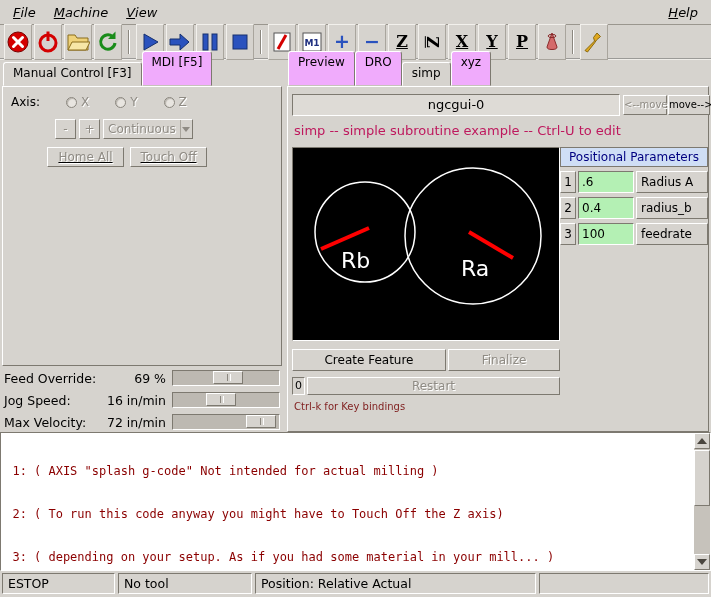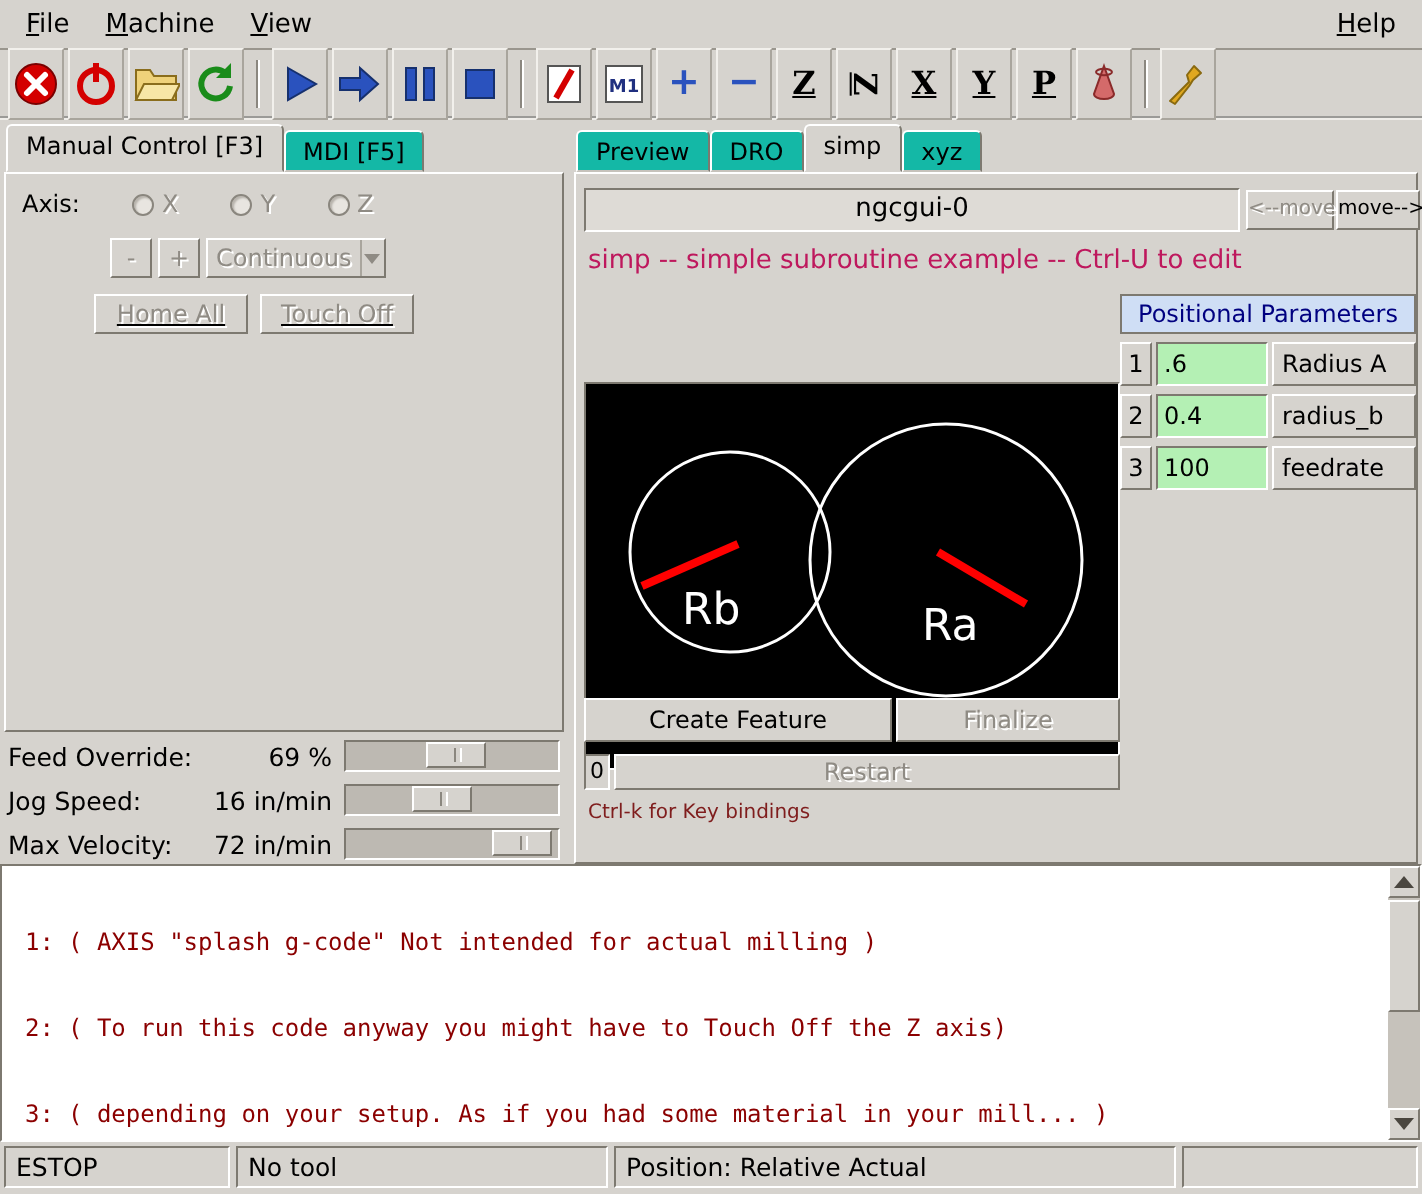--- a/index.html
+++ b/index.html
@@ -14,42 +14,42 @@
   }
   .raised { border:1px solid; border-color:#ffffff #7d7970 #7d7970 #ffffff; }
   .sunken { border:1px solid; border-color:#7d7970 #ffffff #ffffff #7d7970; }
   .btn { background:#d6d3ce; text-align:center; cursor:default; white-space:nowrap; }
   .disabled { color:#8f8b84; text-shadow:1px 1px 0 #fff; }
 
   
   .menubar { position:absolute; left:0; top:0; width:711px; height:25px;
     display:flex; align-items:center; padding:0 4px;
     border-bottom:1px solid #9a968e; font-size:13px; }
-  .menu-item { padding:3px 9px; display:inline-block; }
+  .menu-item { padding:3px 9px; display:inline-block;font-style:italic; }
   .menu-item::first-letter { text-decoration:underline; }
   .menu-help { margin-left:auto; }
 
   
   .toolbar { position:absolute; left:0; top:25px; width:711px; height:35px;
     display:flex; align-items:center; padding:0 4px; gap:2px;
     border-bottom:2px groove #efede9; }
   .tbtn { width:28px; height:36px; display:flex; align-items:center; justify-content:center;
     border:1px solid; border-color:#f2f0ec #a9a59d #a9a59d #f2f0ec; background:#d6d3ce; }
   .tsep { width:2px; height:24px; border-left:1px solid #8b877f; border-right:1px solid #fff; margin:0 4px; }
   .tletter { font-family:"DejaVu Serif","Liberation Serif",serif; font-weight:bold;
     font-size:16px; text-decoration:underline; line-height:1; }
   .tletter.rot { display:inline-block; transform:rotate(90deg); }
   .tplus { color:#2a52be; font-weight:bold; font-size:19px; line-height:1; }
 
   
   .left-panel  { position:absolute; left:0;   top:60px; width:284px; height:372px; }
   .right-panel { position:absolute; left:285px; top:60px; width:426px; height:372px; }
   .tabs-row { position:absolute; left:3px; top:2px; height:24px; display:flex; align-items:flex-end; }
-  .tab { background:#14b8a6; border:1px solid; border-color:#fff #7d7970 #c6c2bb #fff;
-    border-radius:3px 3px 0 0; padding:3px 9px 3px 9px; height:21px; font-size:12px; }
+  .tab { background:#f0abfc; border:1px solid; border-color:#fff #7d7970 #c6c2bb #fff;
+    border-radius:3px 3px 0 0; padding:3px 9px 3px 9px; height:35px; font-size:12px; }
   .tab.active { background:#d6d3ce; height:24px; border-bottom-color:#d6d3ce; position:relative; z-index:3; }
   .frame { position:absolute; left:2px; right:2px; top:26px; background:#d6d3ce;
     border:1px solid; border-color:#fff #7d7970 #7d7970 #fff; z-index:2; }
   .left-frame { bottom:66px; }
   .right-frame { bottom:0; }
 
   
   .axis-row { position:absolute; left:8px; top:8px; display:flex; align-items:center; }
   .radio { display:flex; align-items:center; gap:4px; margin-left:26px; }
   .radio-circle { width:11px; height:11px; border-radius:50%; background:#e8e5e0;
@@ -73,21 +73,21 @@
     border:1px solid; border-color:#fff #7d7970 #7d7970 #fff; }
   .thumb::after { content:""; position:absolute; left:13px; top:2px; bottom:2px; width:2px;
     border-left:1px solid #8b877f; border-right:1px solid #fff; }
 
   
   .ngc-entry { position:absolute; left:4px; top:7px; width:328px; height:22px;
     background:#dedbd6; text-align:center; line-height:20px; font-size:13px; }
   .move-left  { position:absolute; left:335px; top:8px; width:44px; height:20px; line-height:18px; font-size:10px; }
   .move-right { position:absolute; left:380px; top:8px; width:42px; height:20px; line-height:18px; font-size:10px; }
   .subtitle { position:absolute; left:6px; top:36px; color:#be185d; font-size:13px; white-space:nowrap; }
-  .canvas-frame { position:absolute; left:4px; top:60px; width:268px; height:194px; background:#000;margin-top:44px; }
+  .canvas-frame { position:absolute; left:4px; top:60px; width:268px; height:194px; background:#000; }
   .params-header { position:absolute; left:272px; top:60px; width:148px; height:20px;
     background:#cfdef5; color:#000080; border:1px solid #7d7970; text-align:center;
     line-height:18px; font-size:12px; }
   .param-row { position:absolute; left:272px; width:148px; height:22px; display:flex; gap:2px; }
   .param-n { width:16px; height:22px; line-height:20px; text-align:center; background:#d6d3ce; }
   .param-entry { width:56px; height:22px; background:#b4f0b4; padding:2px 3px; line-height:17px; text-align:left; }
   .param-name { flex:1; height:22px; line-height:20px; padding-left:4px; background:#d6d3ce; }
   .create-btn { position:absolute; left:4px; top:262px; width:154px; height:22px; line-height:20px; }
   .finalize-btn { position:absolute; left:160px; top:262px; width:112px; height:22px; line-height:20px; }
   .restart-count { position:absolute; left:4px; top:290px; width:13px; height:18px; line-height:16px;
@@ -343,16 +343,16 @@
   </div>
   <div class="scrollbar">
     <div class="sb-btn sb-up raised"></div>
     <div class="sb-thumb raised"></div>
     <div class="sb-btn sb-down raised"></div>
   </div>
 </div>
 
 <div class="statusbar">
   <div class="status-cell" style="width:113px">ESTOP</div>
-  <div class="status-cell" style="width:186px">No tool</div>
+  <div class="status-cell" style="width:134px">No tool</div>
   <div class="status-cell" style="width:281px">Position: Relative Actual</div>
   <div class="status-cell" style="flex:1"></div>
 </div>
 
 </body></html>

